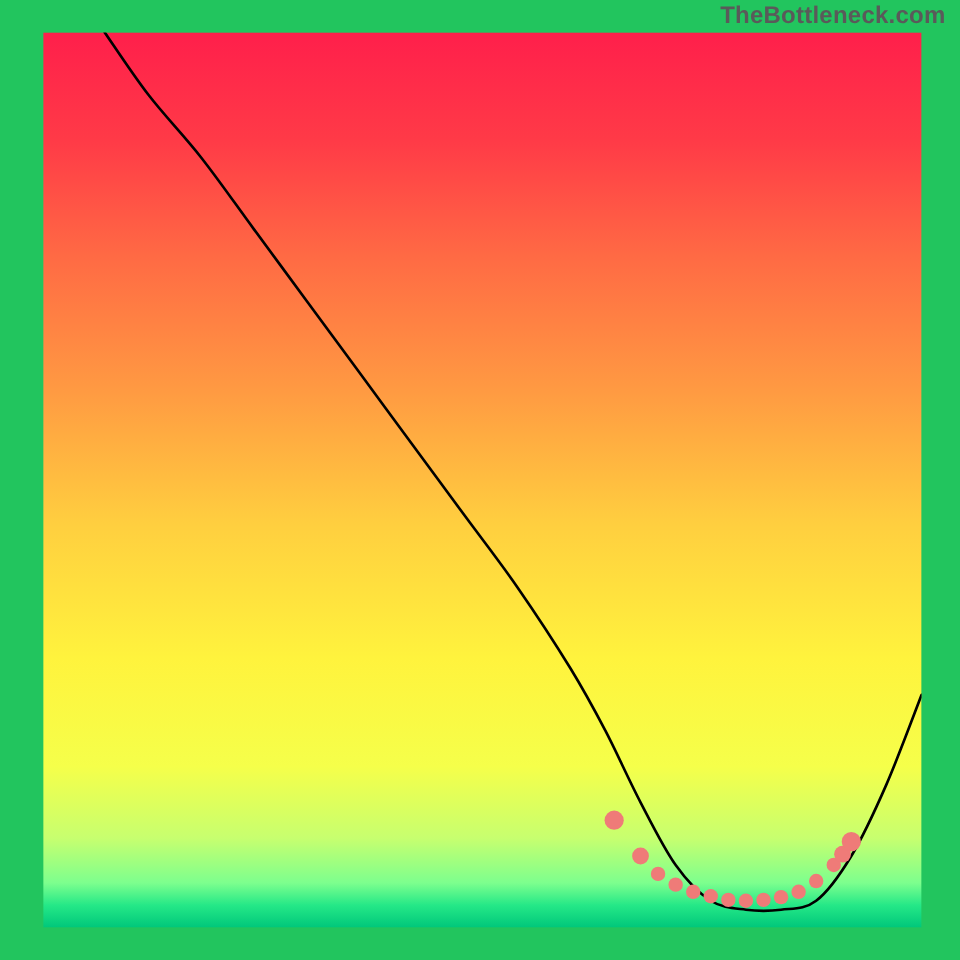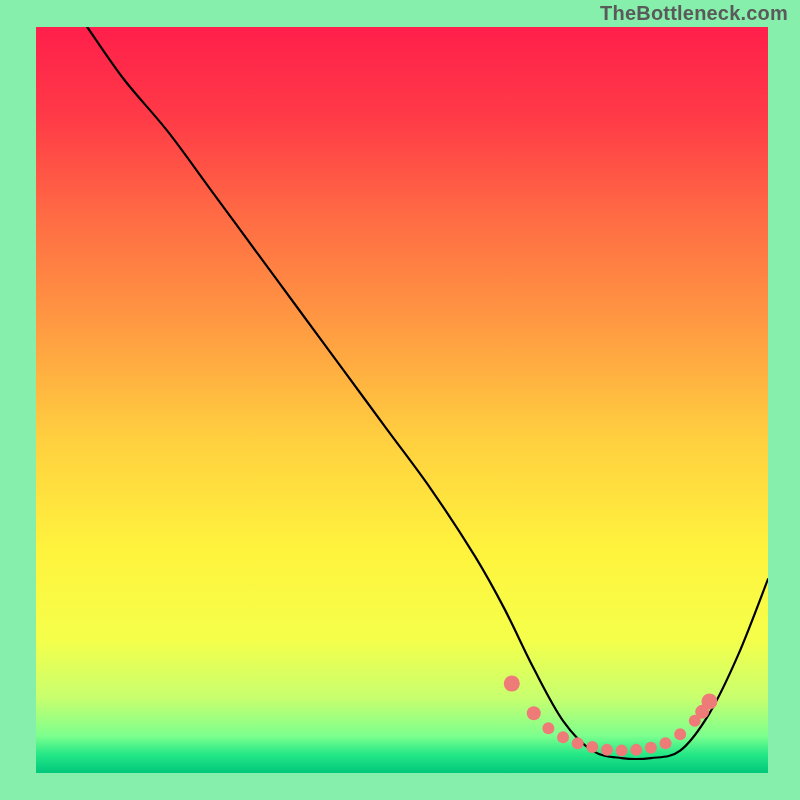--- a/index.html
+++ b/index.html
@@ -10,21 +10,21 @@
     background: #000;
     overflow: hidden;
     font-family: Arial, Helvetica, sans-serif;
   }
   .frame {
     position: absolute;
     top: 0;
     left: 0;
     width: 800px;
     height: 800px;
-    background: #86efac;
+    background: #22c55e;
   }
   .watermark {
     position: absolute;
     top: 2px;
     right: 12px;
     color: #5a5a5a;
     font-size: 20px;
     font-weight: 600;
     letter-spacing: 0.2px;
     user-select: none;

